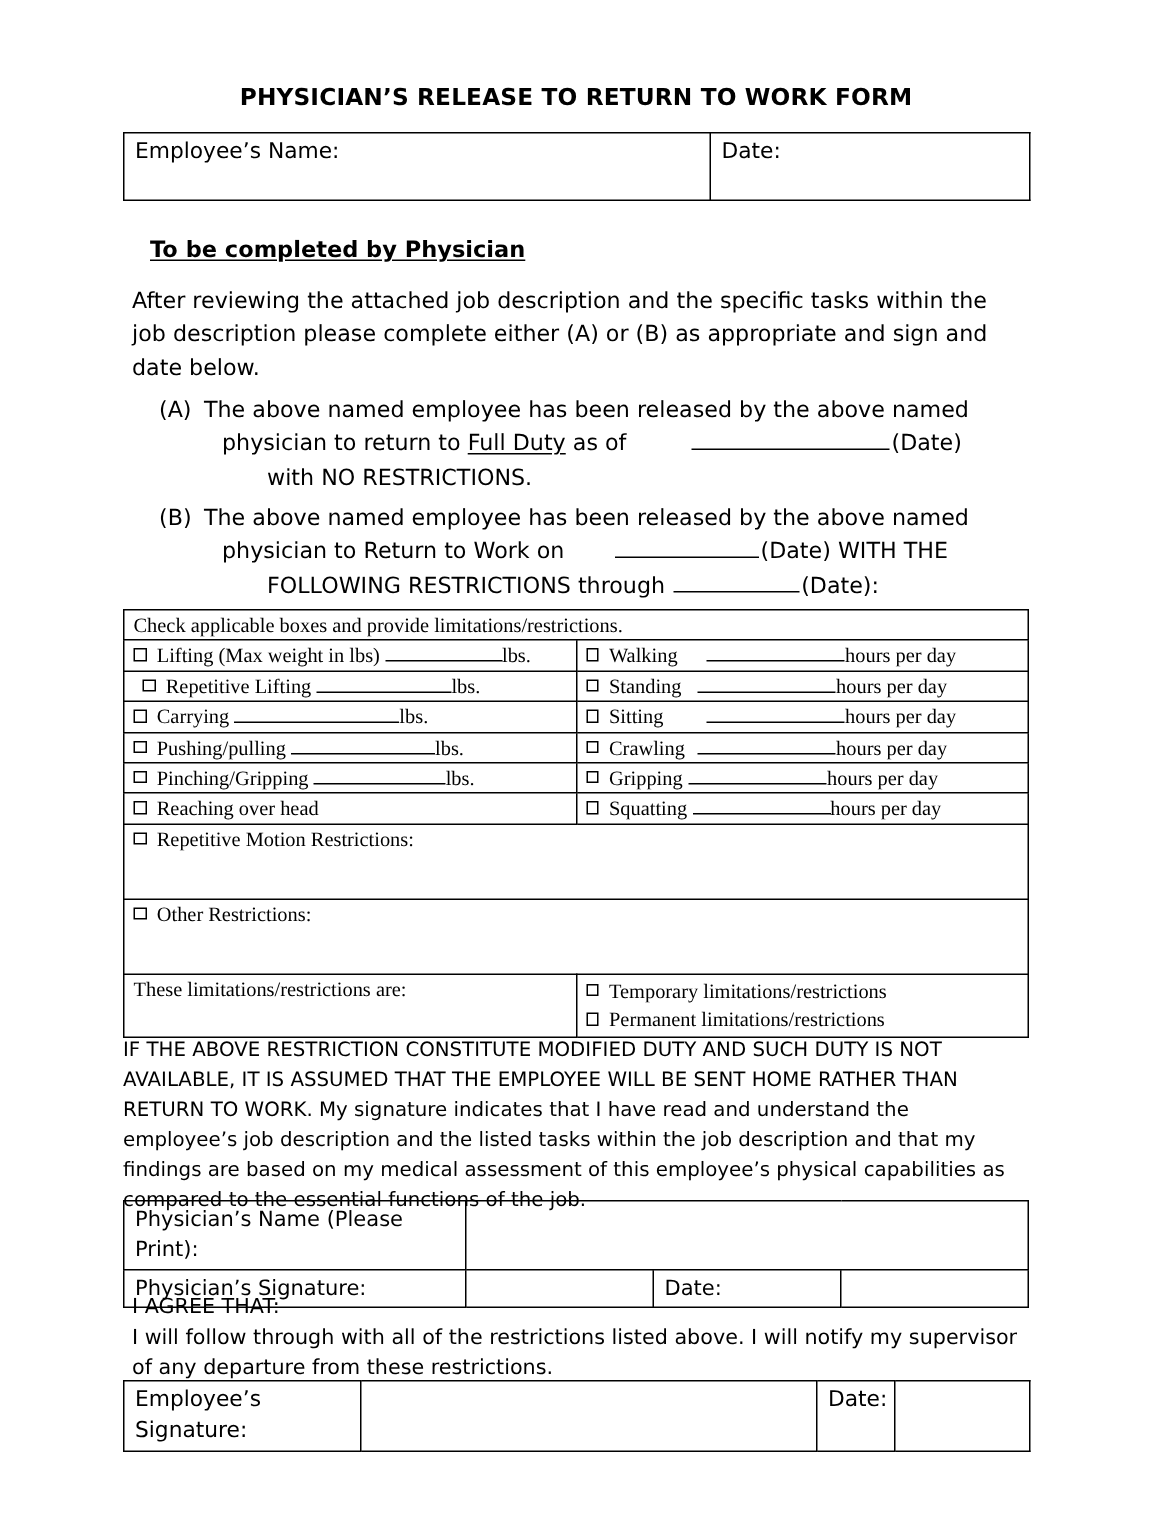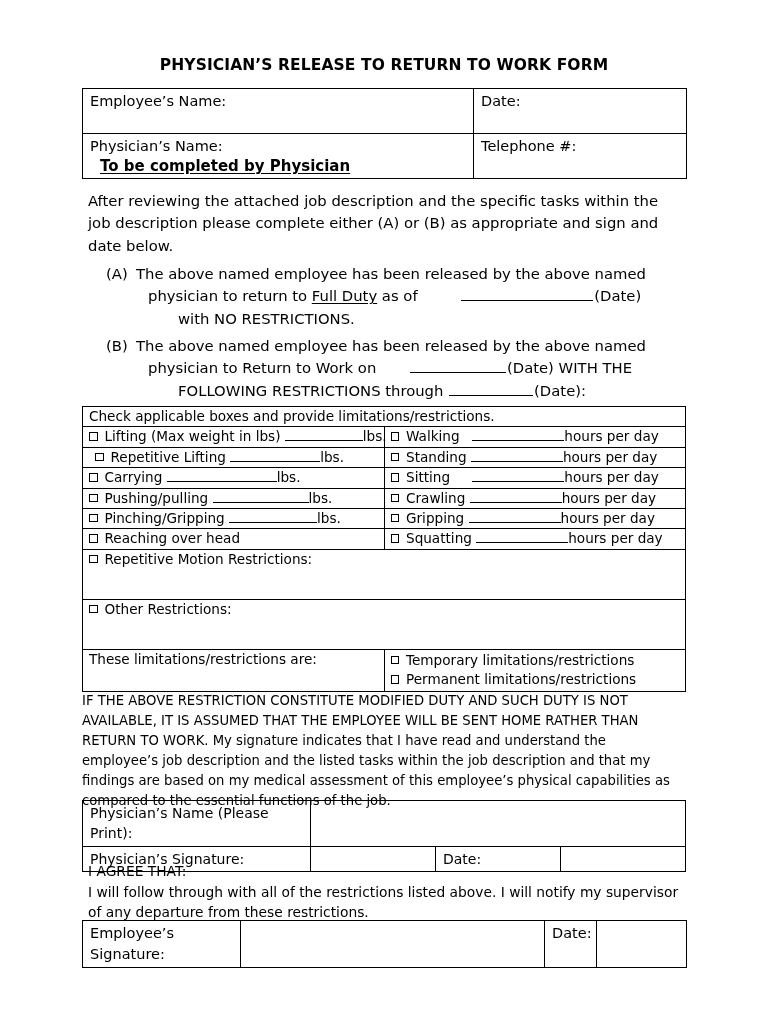--- a/index.html
+++ b/index.html
@@ -83,21 +83,21 @@
               width: 132px; height: 0.95em; margin: 0 1px; vertical-align: baseline; }
   .blank-md { display: inline-block; border-bottom: 1.2px solid #000;
               width: 96px; height: 0.95em; margin: 0 1px; vertical-align: baseline; }
   .blank-sm { display: inline-block; border-bottom: 1.2px solid #000;
               width: 84px; height: 0.95em; margin: 0 1px; vertical-align: baseline; }
   .gap-lg { display: inline-block; width: 38px; }
   .gap-md { display: inline-block; width: 28px; }
 
   
   #restrict-table { left: 82px; top: 406px; width: 604px; font-size: 13.6px; }
-  #restrict-table td { padding: 1px 6px; height: 16.6px; line-height: 1.28; }
+  #restrict-table td { padding: 1px 6px; height: 16.6px; line-height: 1.28; font-family: Liberation Serif, serif; }
   #restrict-table td.hdr { height: 18px; }
   .cb {
     display: inline-block;
     width: 8.5px; height: 8.5px;
     border: 1.3px solid #000;
     margin-right: 7px;
     vertical-align: 0.5px;
   }
   .it-line { white-space: nowrap; }
   .fill {
@@ -135,24 +135,20 @@
 <div class="page">
 
   <div class="doc-title">PHYSICIAN’S RELEASE TO RETURN TO WORK FORM</div>
 
   <table class="tbl" id="ident-table">
     <tbody>
       <tr>
         <td style="width:391px">Employee’s Name:</td>
         <td style="width:213px">Date:</td>
       </tr>
-      <tr>
-        <td>Physician’s Name:</td>
-        <td>Telephone #:</td>
-      </tr>
     </tbody>
   </table>
 
   <div class="section-head">To be completed by Physician</div>
 
   <div class="para" id="intro-para">After reviewing the attached job description and the specific tasks within the job description please complete either (A) or (B) as appropriate and sign and date below.</div>
 
   <div class="clause" id="clause-a">
     <span class="lbl">(A)</span><span>The above named employee has been released by the above named physician to return to </span><span class="ul">Full Duty</span><span> as of </span><span class="gap-lg"></span><span class="blank-lg"></span><span>(Date)</span><br>
     <span style="display:inline-block;width:30px"></span><span>with NO RESTRICTIONS.</span>

